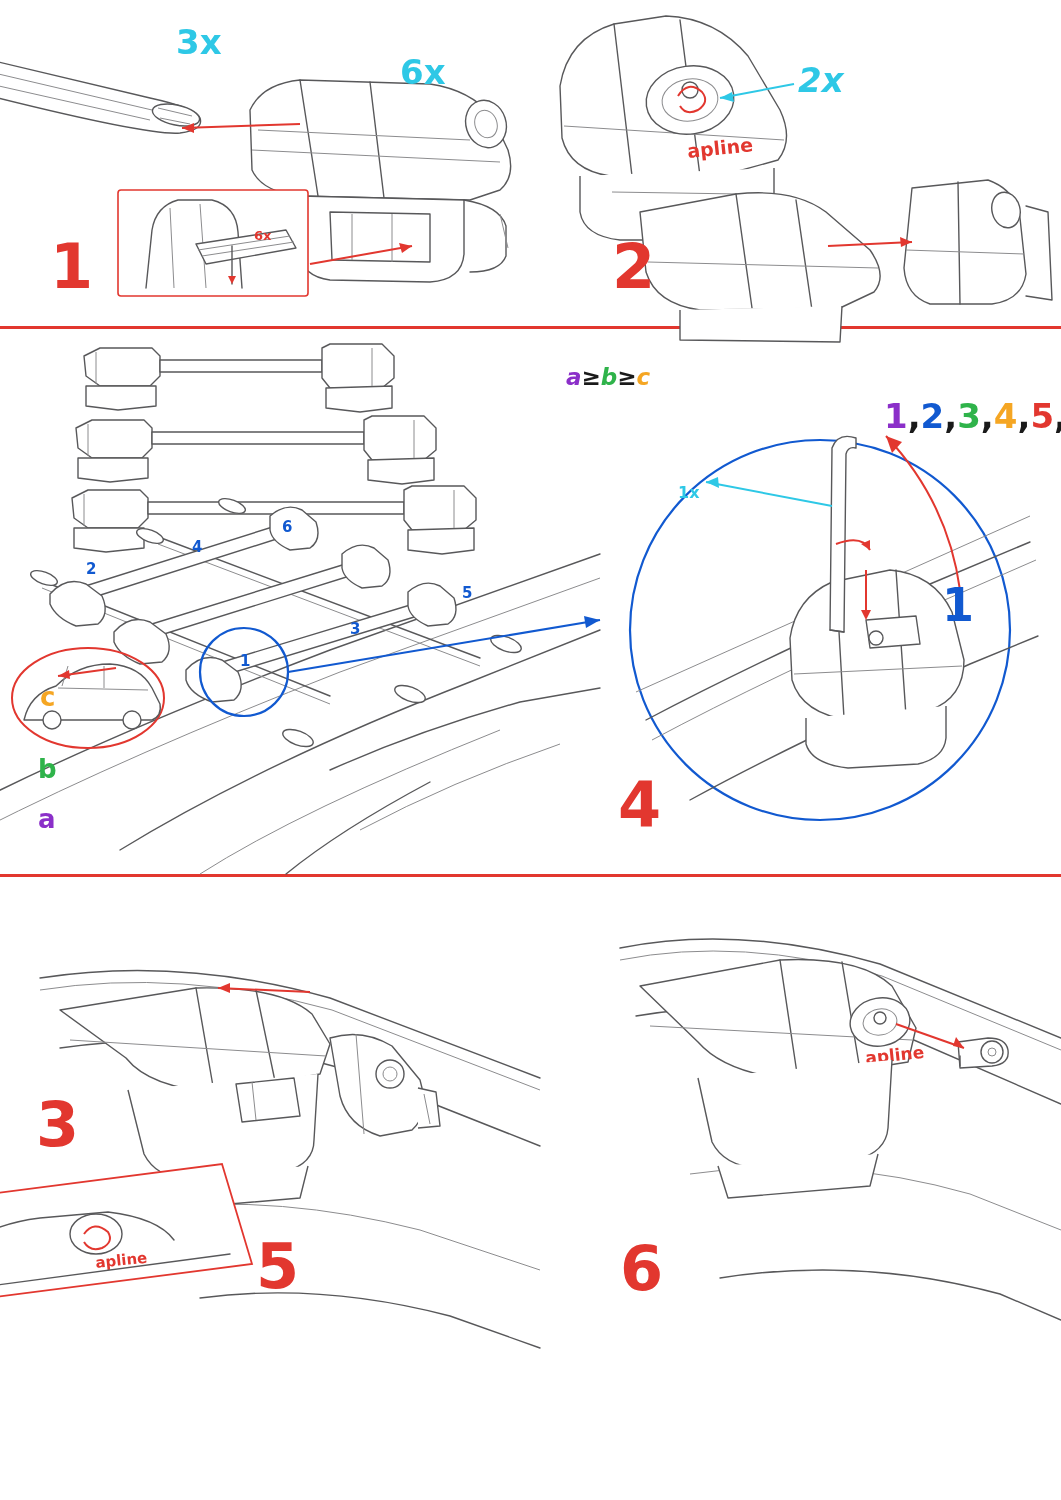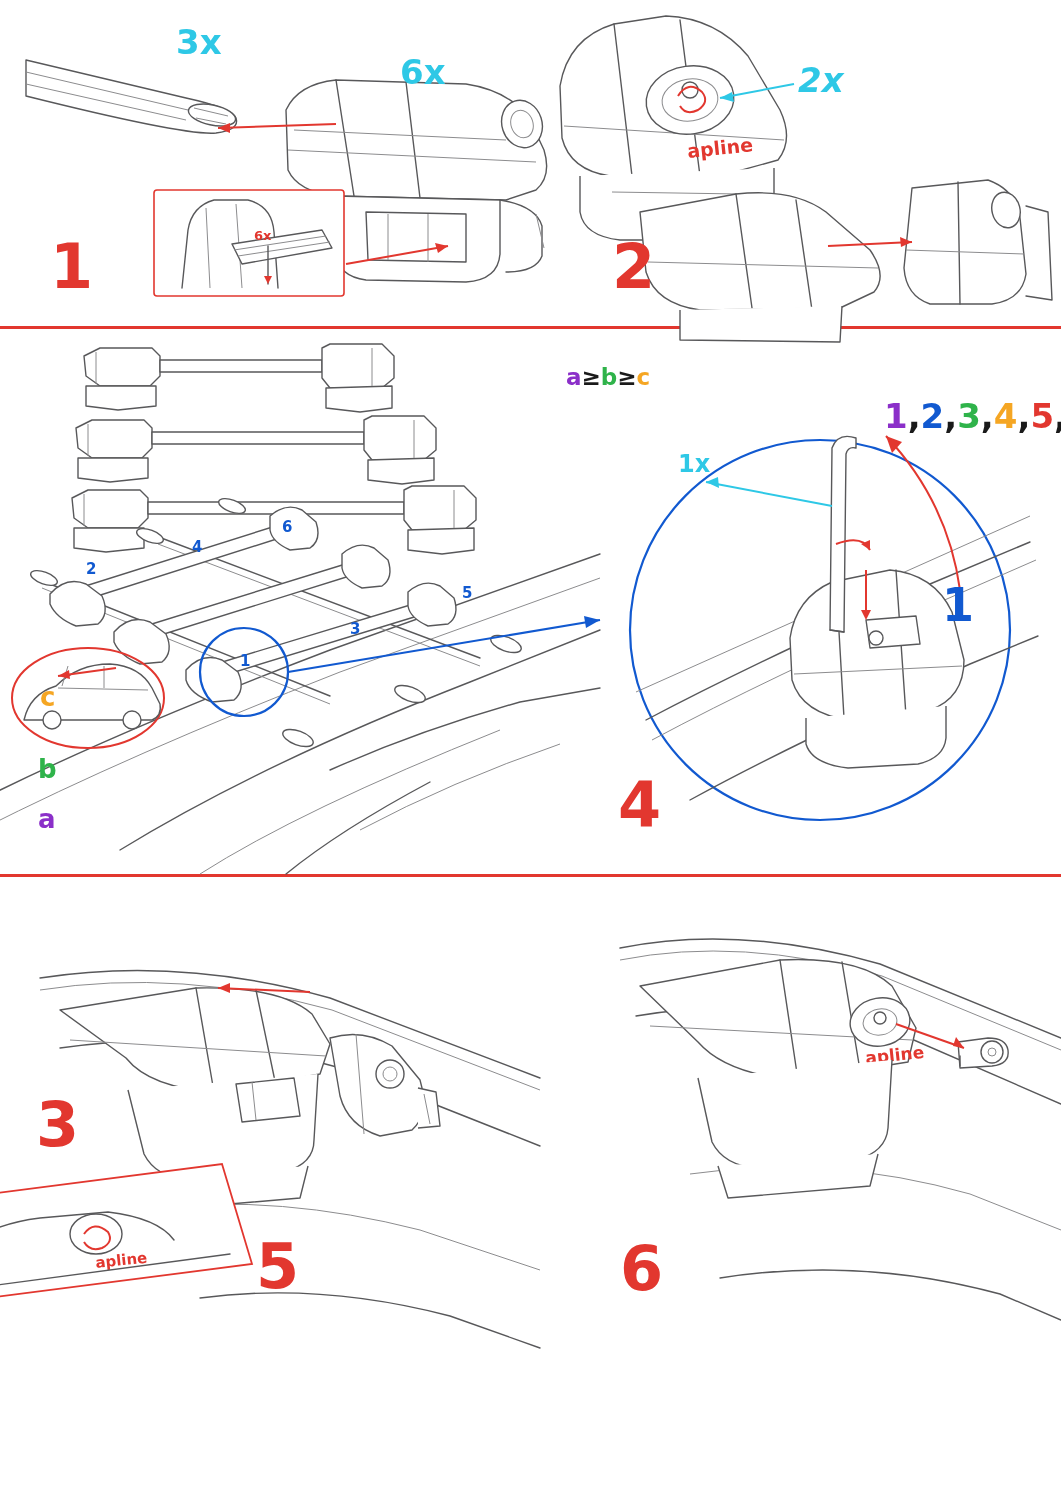--- a/index.html
+++ b/index.html
@@ -40,21 +40,21 @@
     line-height: 1;
     letter-spacing: 1px;
   }
   .qty {
     position: absolute;
     color: #2ec8e6;
     font-size: 34px;
     font-weight: bold;
     font-family: "DejaVu Sans", sans-serif;
   }
-  .qty.small { font-size: 24px; }
+  .qty.small { font-size: 16px; margin-top: 33px; }
 
   svg { display: block; overflow: visible; }
   .ln { fill: none; stroke: #58585a; stroke-width: 1.4; stroke-linejoin: round; stroke-linecap: round; }
   .ln-thin { fill: none; stroke: #8c8c8e; stroke-width: 1; }
   .ln-fill { fill: #ffffff; stroke: #58585a; stroke-width: 1.4; stroke-linejoin: round; }
   .red { fill: none; stroke: #e2372f; stroke-width: 2; }
   .redfill { fill: #e2372f; }
   .blue { fill: none; stroke: #1159d0; stroke-width: 2.2; }
   .bluefill { fill: #1159d0; }
   .cy { fill: none; stroke: #2ec8e6; stroke-width: 2; }
@@ -69,20 +69,21 @@
   }
   .letter-c { color: #f5a623; }
   .letter-b { color: #2fb34a; }
   .letter-a { color: #8b2fc9; }
 
   .abc-eq {
     position: absolute;
     font-size: 23px;
     font-weight: bold;
     font-family: "DejaVu Sans", sans-serif;
+    font-style: italic;
   }
   .seq {
     position: absolute;
     font-size: 34px;
     font-weight: bold;
     font-family: "DejaVu Sans", sans-serif;
   }
   .big-one {
     position: absolute;
     color: #1159d0;
@@ -106,21 +107,21 @@
   }
 </style>
 </head>
 <body>
 
 <div class="sheet">
 
   <div class="divider" id="div1"></div>
   <div class="divider" id="div2"></div>
 
-  <div class="panel" style="left:0;top:0;width:540px;height:326px;padding-left:36px;">
+  <div class="panel" style="left:0;top:0;width:540px;height:326px;">
     <svg width="540" height="326" viewBox="0 0 540 326">
 
       <g>
         <path class="ln" d="M-10 60 L150 98 Q196 108 200 118 Q204 130 180 133 Q150 136 -10 96 Z"></path>
         <path class="ln-thin" d="M-10 72 L152 110"></path>
         <path class="ln-thin" d="M-10 84 L150 120"></path>
         <ellipse class="ln-fill" cx="176" cy="115" rx="24" ry="10" transform="rotate(12 176 115)"></ellipse>
         <path class="ln-thin" d="M158 108 L192 116"></path>
         <path class="ln-thin" d="M160 118 L190 124"></path>
       </g>

